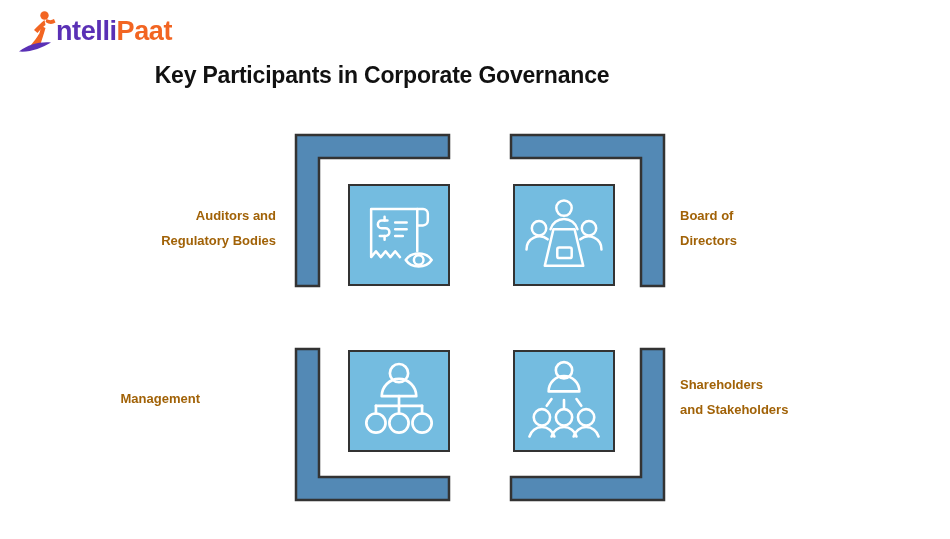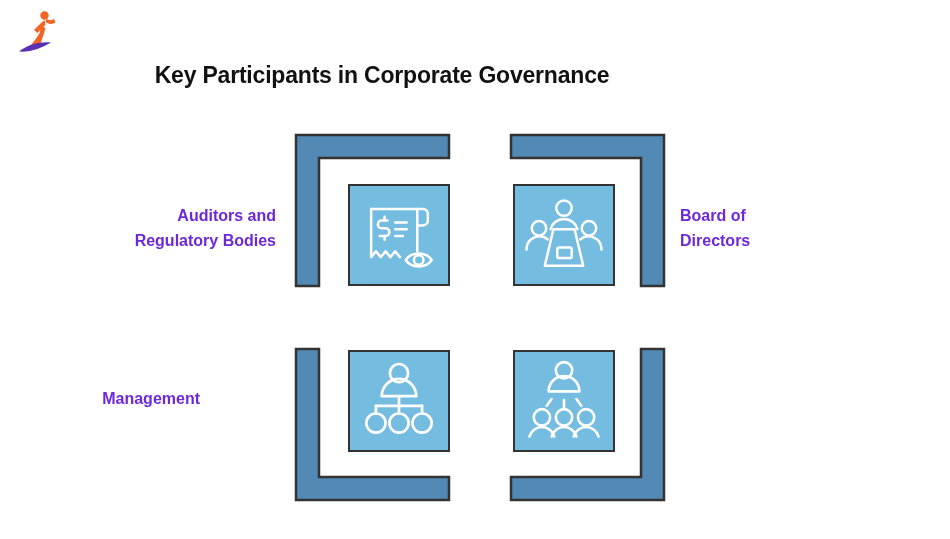--- a/index.html
+++ b/index.html
@@ -62,24 +62,24 @@
     position: absolute;
     left: 0;
     top: 0;
     width: 950px;
     height: 539px;
   }
 
   
   .label {
     position: absolute;
-    font-size: 16px;
+    font-size: 13px;
     font-weight: bold;
     line-height: 25px;
-    color: #6d28d9;
+    color: #a16207;
     white-space: pre-line;
   }
   .label.right-align { text-align: right; }
   .label.left-align  { text-align: left; }
 
   #label-auditors      { left: 20px;  top: 203px; width: 256px; }
   #label-board         { left: 680px; top: 203px; width: 250px; }
   #label-management    { left: 20px;  top: 386px; width: 180px; }
   #label-shareholders  { left: 680px; top: 372px; width: 255px; }
 
@@ -117,20 +117,23 @@
   <div class="logo-mark">
     <svg viewBox="0 0 46 44" xmlns="http://www.w3.org/2000/svg">
       <ellipse cx="26.5" cy="5.5" rx="4.2" ry="4.2" fill="#F26522"></ellipse>
       <path d="M26.5 10 C23 13 19.5 16 16 20 L19.5 23 C22.5 19.5 25 17 27.5 15 Z" fill="#F26522"></path>
       <path d="M27.5 12 C31 14.5 34.5 14.5 37.5 12.5 L36 9 C33.5 10.5 31 10.5 28.5 9 Z" fill="#F26522"></path>
       <path d="M23.5 16 C22 22 20 28 17.5 34 L22 35.5 C24 29.5 26 23.5 27.5 18 Z" fill="#F26522"></path>
       <path d="M21 24 C18.5 28 16 31.5 13 35 L16.5 38 C19.5 34 22.5 30 24.5 26.5 Z" fill="#F26522"></path>
       <path d="M1 41.5 C10 34.5 22 31.5 33 32.5 C24 38 12 42.5 1 41.5 Z" fill="#5A30B5"></path>
     </svg>
   </div>
+  <div class="logo-text">
+    <span class="logo-part-a">ntelli</span><span class="logo-part-b">Paat</span>
+  </div>
 </div>
 
 <div id="page-title">Key Participants in Corporate Governance</div>
 
 <div id="diagram">
 
   <div class="bracket" id="bracket-tl">
     <svg viewBox="0 0 155 153" xmlns="http://www.w3.org/2000/svg">
       <path d="M1 1 H154 V24 H24 V152 H1 Z" fill="#5389B5" stroke="#333333" stroke-width="2.5" stroke-linejoin="miter"></path>
     </svg>
@@ -235,14 +238,16 @@
   </div>
 
   <div class="label right-align" id="label-auditors">Auditors and
 Regulatory Bodies</div>
 
   <div class="label right-align" id="label-management">Management</div>
 
   <div class="label left-align" id="label-board">Board of
 Directors</div>
 
+  <div class="label left-align" id="label-shareholders">Shareholders
+and Stakeholders</div>
 
 </div>
 
 </body></html>

